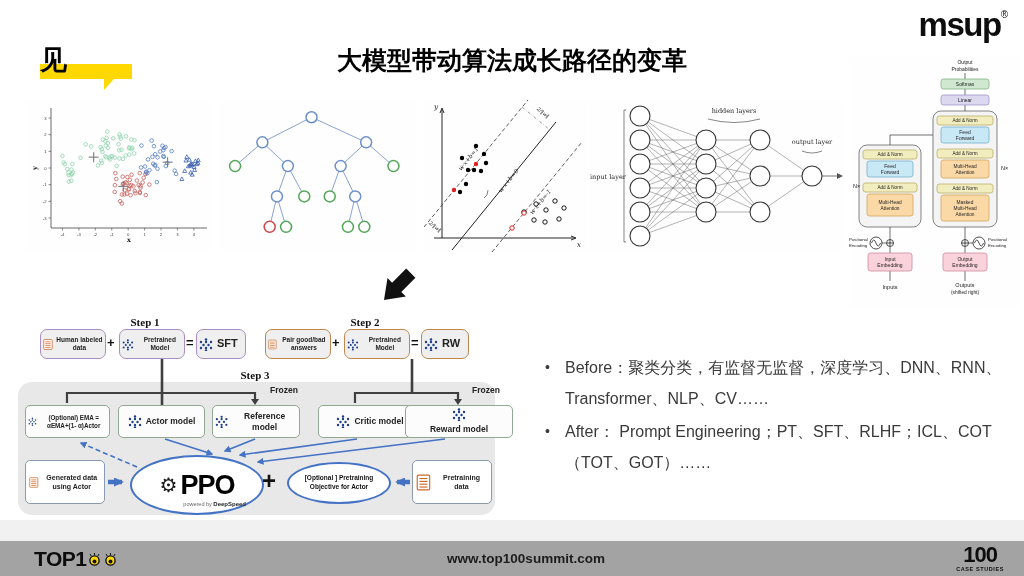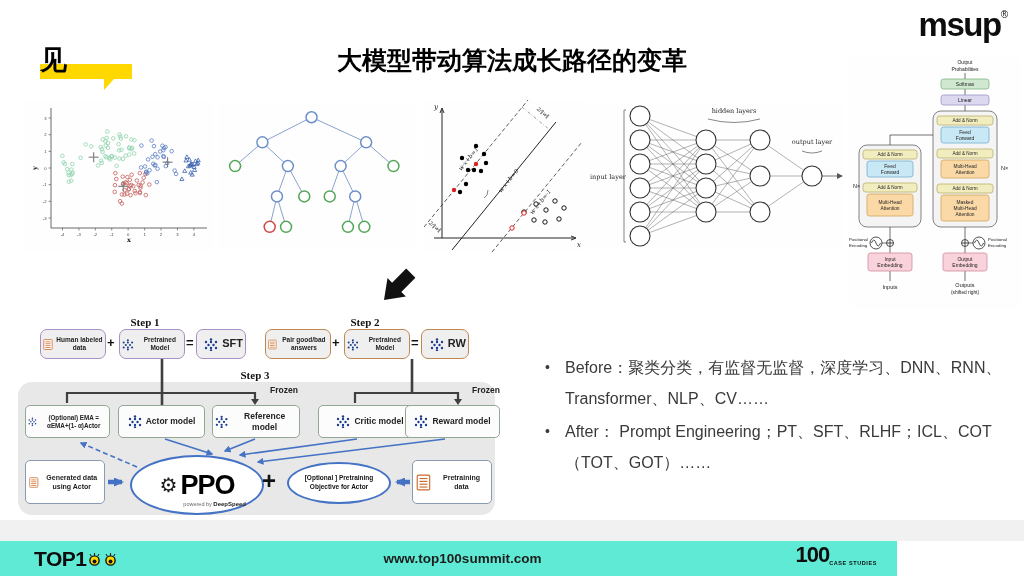--- a/index.html
+++ b/index.html
@@ -21,21 +21,21 @@
   #svg-tree{left:218px;top:102px;}
   #svg-svm{left:424px;top:100px;}
   #svg-nn{left:588px;top:102px;}
   #svg-transformer{left:849px;top:57px;}
   .big-arrow{position:absolute;left:376px;top:260px;}
   
   .rlhf{position:absolute;left:15px;top:315px;width:495px;height:212px;font-family:"Liberation Sans",sans-serif;}
   .gray-panel{position:absolute;left:3px;top:67px;width:477px;height:133px;background:#e8e8e8;border-radius:14px;z-index:0;}
   .rl-lines{position:absolute;left:0;top:0;width:495px;height:212px;z-index:1;}
   .step-label{position:absolute;text-align:center;font-size:11px;font-weight:900;color:#111;z-index:2;font-family:Liberation Serif, serif;}
-  .rl-box{position:absolute;top:14px;height:30px;display:flex;align-items:center;justify-content:flex-end;
+  .rl-box{position:absolute;top:14px;height:30px;display:flex;align-items:center;justify-content:flex-start;
           gap:3px;background:#efefef;border-radius:7px;font-size:6.5px;font-weight:bold;color:#222;
           text-align:center;box-sizing:border-box;padding:1px 2px;z-index:2;line-height:1.2;}
   .sb1{border:1.5px solid #a98fc5;}
   .sb2{border:1.5px solid #c08850;}
   .rl-big{font-size:11px;}
   .op{position:absolute;top:20px;font-size:13px;font-weight:900;color:#111;z-index:2;}
   .frozen{position:absolute;top:70px;font-size:8.5px;font-weight:bold;color:#222;z-index:2;margin-left:9px;}
   .model-box{position:absolute;top:90px;height:33px;display:flex;align-items:center;justify-content:center;
              gap:3px;background:#fcfcfc;border:1px solid #93a893;border-radius:5px;font-size:8.5px;
              font-weight:bold;color:#222;text-align:center;box-sizing:border-box;padding:1px 2px;z-index:2;line-height:1.2;}
@@ -54,25 +54,25 @@
        border:2px solid #4472c4;border-radius:50%;display:flex;align-items:center;justify-content:center;
        font-size:6.5px;font-weight:bold;color:#111;text-align:center;box-sizing:border-box;padding:4px 12px;z-index:2;line-height:1.35;}
   .plus-big{position:absolute;left:247px;top:152px;font-size:24px;font-weight:900;color:#111;z-index:2;}
   
   .bullets{position:absolute;left:545px;top:352px;width:470px;font-size:16px;color:#3a3a3a;}
   .bullet-line{display:flex;margin-bottom:2px;}
   .bullet-dot{width:20px;flex:0 0 20px;line-height:31px;font-size:14px;color:#3a3a3a;}
   .bullet-text{line-height:31px;}
   
   .footer-gray{position:absolute;left:0;top:520px;width:1024px;height:21px;background:#f1f1f1;}
-  .footer{position:absolute;left:0;top:541px;width:897px;height:35px;background:#5eead4;}
+  .footer{position:absolute;left:0;top:541px;width:1024px;height:35px;background:#a3a3a3;}
   .top1-logo{position:absolute;left:34px;top:6px;display:flex;align-items:center;gap:1px;}
   .top1-text{font-size:21px;font-weight:900;color:#0d0d0d;letter-spacing:-0.5px;}
   .footer-url{position:absolute;left:0;right:0;top:10px;text-align:center;font-size:13.5px;font-weight:bold;color:#1c1c1c;padding-left:28px;}
-  .logo-100{position:absolute;right:20px;top:3px;display:flex;flex-direction:row;align-items:flex-end;line-height:1;}
+  .logo-100{position:absolute;right:20px;top:3px;display:flex;flex-direction:column;align-items:center;line-height:1;}
   .logo-100-num{font-size:22px;font-weight:900;color:#0d0d0d;letter-spacing:-1px;}
   .logo-100-sub{font-size:5.5px;font-weight:bold;color:#0d0d0d;letter-spacing:0.6px;margin-top:1px;}
 </style>
 </head>
 <body>
 
 <div class="slide">
 
   <div class="msup-logo"><span>msup</span><sup>®</sup></div>
   <div class="corner-hl"></div>
@@ -650,21 +650,21 @@
           <circle cx="12" cy="4" r="1.2" fill="#1b3d8f"></circle>
           <circle cx="4.5" cy="7" r="1.2" fill="#1b3d8f"></circle>
           <circle cx="9.5" cy="7" r="1.2" fill="#1b3d8f"></circle>
           <circle cx="2" cy="10" r="1.2" fill="#1b3d8f"></circle>
           <circle cx="7" cy="10" r="1.2" fill="#1b3d8f"></circle>
           <circle cx="12" cy="10" r="1.2" fill="#1b3d8f"></circle>
           <circle cx="7" cy="12.5" r="1.2" fill="#1b3d8f"></circle>
         </svg>
       <span>Critic model</span>
     </div>
-    <div class="model-box" style="left:390px;width:95px;">
+    <div class="model-box" style="left:390px;width:108px;flex-direction:column;">
       <svg class="net-icon" width="15" height="13" viewBox="0 0 15 13">
           <circle cx="7" cy="1.5" r="1.2" fill="#1b3d8f"></circle>
           <circle cx="2" cy="4" r="1.2" fill="#1b3d8f"></circle>
           <circle cx="7" cy="4" r="1.2" fill="#1b3d8f"></circle>
           <circle cx="12" cy="4" r="1.2" fill="#1b3d8f"></circle>
           <circle cx="4.5" cy="7" r="1.2" fill="#1b3d8f"></circle>
           <circle cx="9.5" cy="7" r="1.2" fill="#1b3d8f"></circle>
           <circle cx="2" cy="10" r="1.2" fill="#1b3d8f"></circle>
           <circle cx="7" cy="10" r="1.2" fill="#1b3d8f"></circle>
           <circle cx="12" cy="10" r="1.2" fill="#1b3d8f"></circle>

